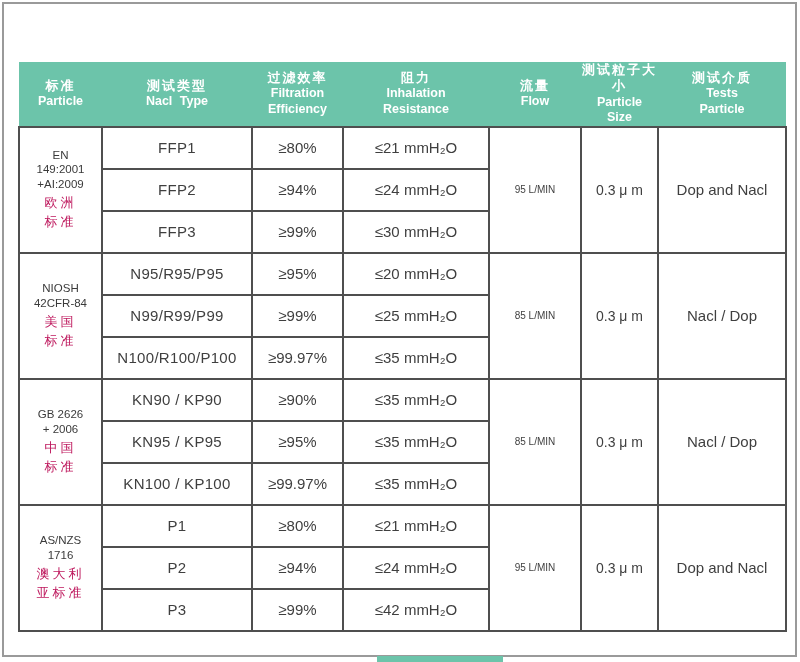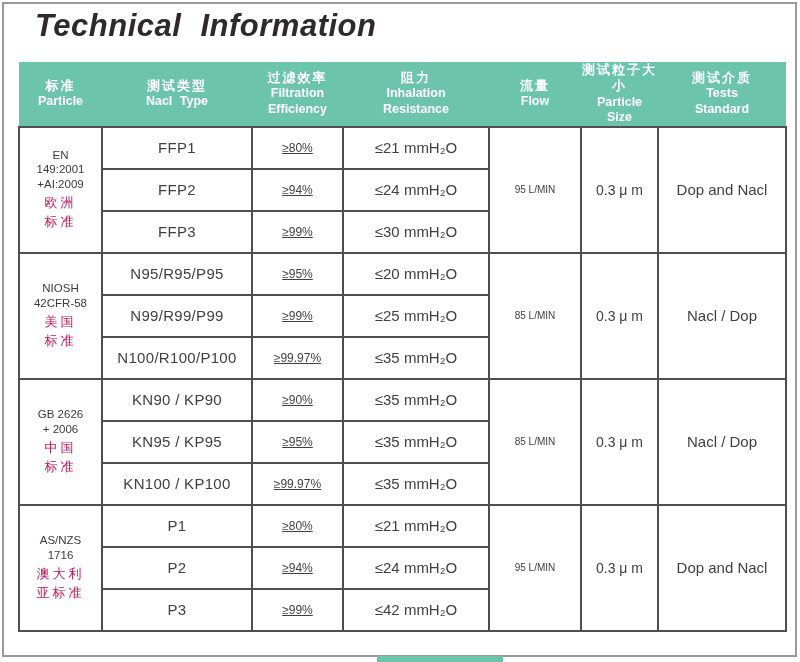--- a/index.html
+++ b/index.html
@@ -85,40 +85,39 @@
   }
   .std-zh {
     font-size: 13px;
     line-height: 1.45;
     letter-spacing: 3px;
     white-space: pre-line;
     color: #be185d;
     margin-top: 2px;
   }
   td.test { font-size: 15px; letter-spacing: 0.3px; }
-  td.eff  { font-size: 12px; text-decoration: underline; }
+  td.eff  { font-size: 15px; }
   td.res  { font-size: 15px; }
   td.flow { font-size: 10px; }
   td.psize { font-size: 14px; border-radius: 16px; }
   td.tpart { font-size: 15px; }
   .bottom-bar {
     position: absolute;
     left: 377px;
     bottom: 0;
     width: 126px;
     height: 6px;
     background: #6cc4aa;
   }
 </style>
 </head>
 <body>
 
 <div class="page">
   <div class="frame"></div>
-  <h1 class="title">Technical  Information</h1>
 
   <table class="tech-table">
     <colgroup>
       <col style="width:83px">
       <col style="width:150px">
       <col style="width:91px">
       <col style="width:146px">
       <col style="width:92px">
       <col style="width:77px">
       <col style="width:128px">
@@ -148,21 +147,21 @@
           <div class="hen">Flow</div>
         </th>
         <th>
           <div class="hzh">测试粒子大小</div>
           <div class="hen">Particle
 Size</div>
         </th>
         <th>
           <div class="hzh">测试介质</div>
           <div class="hen">Tests
-Standard</div>
+Particle</div>
         </th>
       </tr>
     </thead>
     <tbody>
 
       <tr>
         <td class="std" rowspan="3">
           <div class="std-code">EN 149:2001
 +AI:2009</div>
           <div class="std-zh">欧洲
@@ -182,21 +181,21 @@
       </tr>
       <tr>
         <td class="test">FFP3</td>
         <td class="eff">≥99%</td>
         <td class="res">≤30 mmH₂O</td>
       </tr>
 
       <tr>
         <td class="std" rowspan="3">
           <div class="std-code">NIOSH
-42CFR-58</div>
+42CFR-84</div>
           <div class="std-zh">美国
 标准</div>
         </td>
         <td class="test">N95/R95/P95</td>
         <td class="eff">≥95%</td>
         <td class="res">≤20 mmH₂O</td>
         <td class="flow" rowspan="3">85 L/MIN</td>
         <td class="psize" rowspan="3">0.3 μ m</td>
         <td class="tpart" rowspan="3">Nacl / Dop</td>
       </tr>

